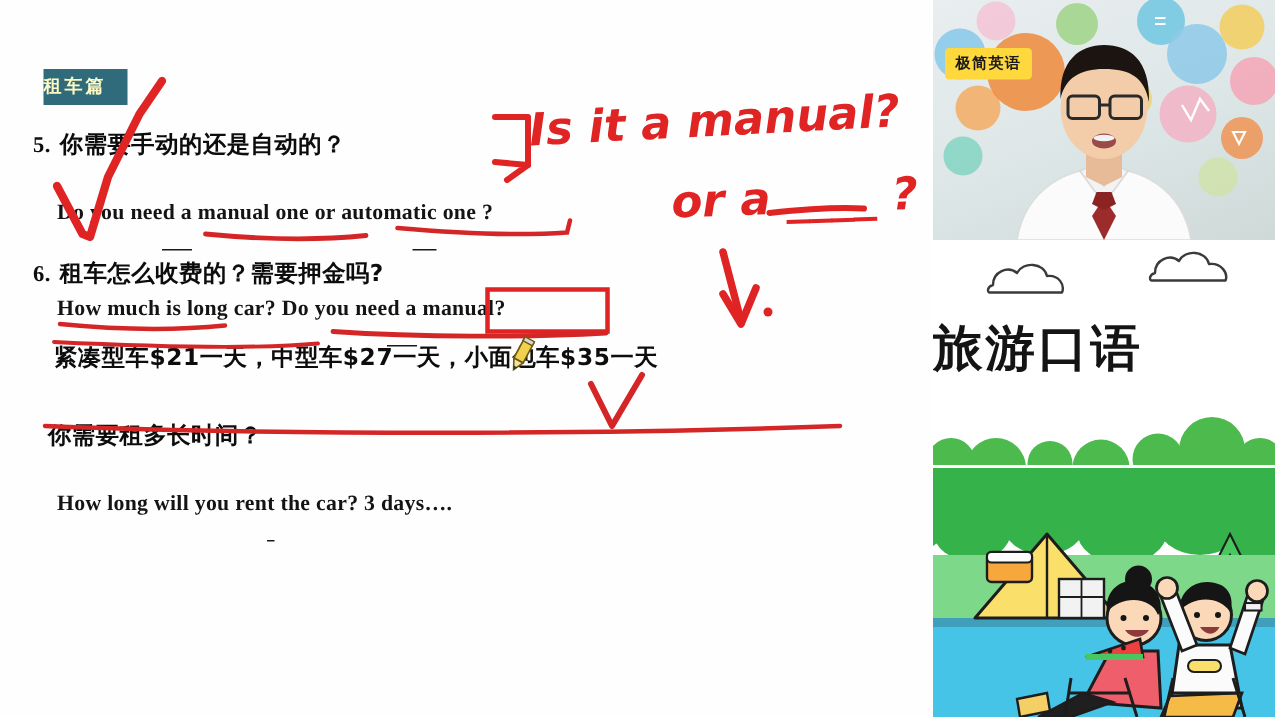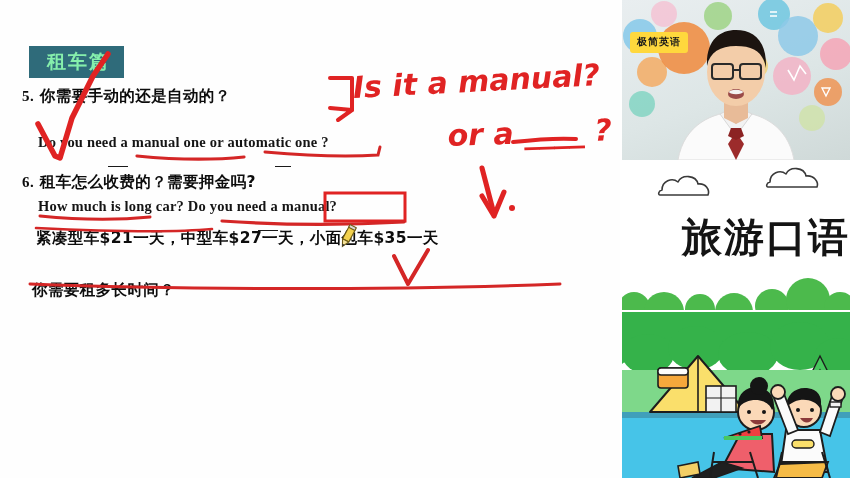--- a/index.html
+++ b/index.html
@@ -10,24 +10,24 @@
     overflow:hidden;
     position:relative;
   }
   #app{position:absolute;inset:0;background:#fdfdfd;}
 
   
   #slide{position:absolute;left:0;top:0;width:620px;height:478px;background:#fefefe;overflow:hidden;}
 
   .chapter-badge{
     position:absolute;left:29px;top:46px;
-    background:#2f6b7a;color:#86efac;
-    font-size:19px;font-weight:bold;
+    background:#2f6b7a;color:#fef9c3;
+    font-size:12px;font-weight:bold;
     letter-spacing:2px;
-    padding:5px 14px 6px 18px;
+    padding:5px 14px 6px 0;
     font-family:"DejaVu Sans",sans-serif;
     line-height:1.1;
   }
 
   .line{position:absolute;white-space:nowrap;color:#111111;}
   .cn{font-family:"DejaVu Sans",sans-serif;font-weight:bold;font-size:15.5px;letter-spacing:.4px;color:#0d0d0d;text-align:center;}
   .en{font-family:"Liberation Serif","DejaVu Serif",serif;font-weight:bold;font-size:14.5px;letter-spacing:.2px;color:#141414;}
   .num{font-family:"Liberation Serif",serif;font-weight:bold;font-size:15px;color:#0d0d0d;}
 
   .q5-cn{left:22px;top:86px;}
@@ -66,23 +66,23 @@
     position:absolute;left:8px;top:32px;
     background:#ffd83d;color:#1a1a1a;
     font-family:"DejaVu Sans",sans-serif;font-weight:bold;
     font-size:10px;letter-spacing:1px;
     padding:3px 7px 4px 7px;border-radius:3px;z-index:6;
   }
 
   
   #titlepanel{position:absolute;left:2px;top:162px;width:228px;height:148px;background:#ffffff;overflow:hidden;}
   .big-title{
-    position:absolute;left:0;right:0;top:48px;text-align:right;
+    position:absolute;left:0;right:0;top:48px;text-align:left;
     font-family:"DejaVu Sans",sans-serif;font-weight:bold;
-    font-size:40px;letter-spacing:2px;color:#141414;
+    font-size:33px;letter-spacing:2px;color:#141414;
   }
 
   
   #camp{position:absolute;left:2px;top:312px;width:228px;height:166px;overflow:hidden;background:#ffffff;}
 </style>
 </head>
 <body>
 
 <div id="app">
 
@@ -101,20 +101,23 @@
     <div class="line cn q6-cn">
       <span class="num">6.</span>
       <span>租车怎么收费的？需要押金吗?</span>
     </div>
     <div class="line en q6-en">
       <span>How muc</span><span class="u-thin">h is</span><span> long car? Do you nee</span><span class="u-thin">d a</span><span> manual?</span>
     </div>
     <div class="line cn q6-cn2">紧凑型车$21一天，中型车$27一天，小面包车$35一天</div>
 
     <div class="line cn q7-cn">你需要租多长时间？</div>
+    <div class="line en q7-en">
+      <span>How long will you ren</span><span class="u-thin">t</span><span> the car? 3 days….</span>
+    </div>
 
     <svg id="ink" viewBox="0 0 620 478">
 
       <path d="M38,124 L55,156 L60,158 L72,118 L93,76 L108,54" fill="none" stroke="#e02323" stroke-width="5.5" stroke-linecap="round" stroke-linejoin="round"></path>
 
       <path d="M137,156 C178,160 215,160 244,157" fill="none" stroke="#d42626" stroke-width="3.2" stroke-linecap="round"></path>
 
       <path d="M265,152 C310,156 350,157 378,155 L380,147" fill="none" stroke="#d42626" stroke-width="3" stroke-linecap="round"></path>
 
       <path d="M330,78 L352,78 L352,110" fill="none" stroke="#e02323" stroke-width="4" stroke-linecap="round" stroke-linejoin="round"></path>

